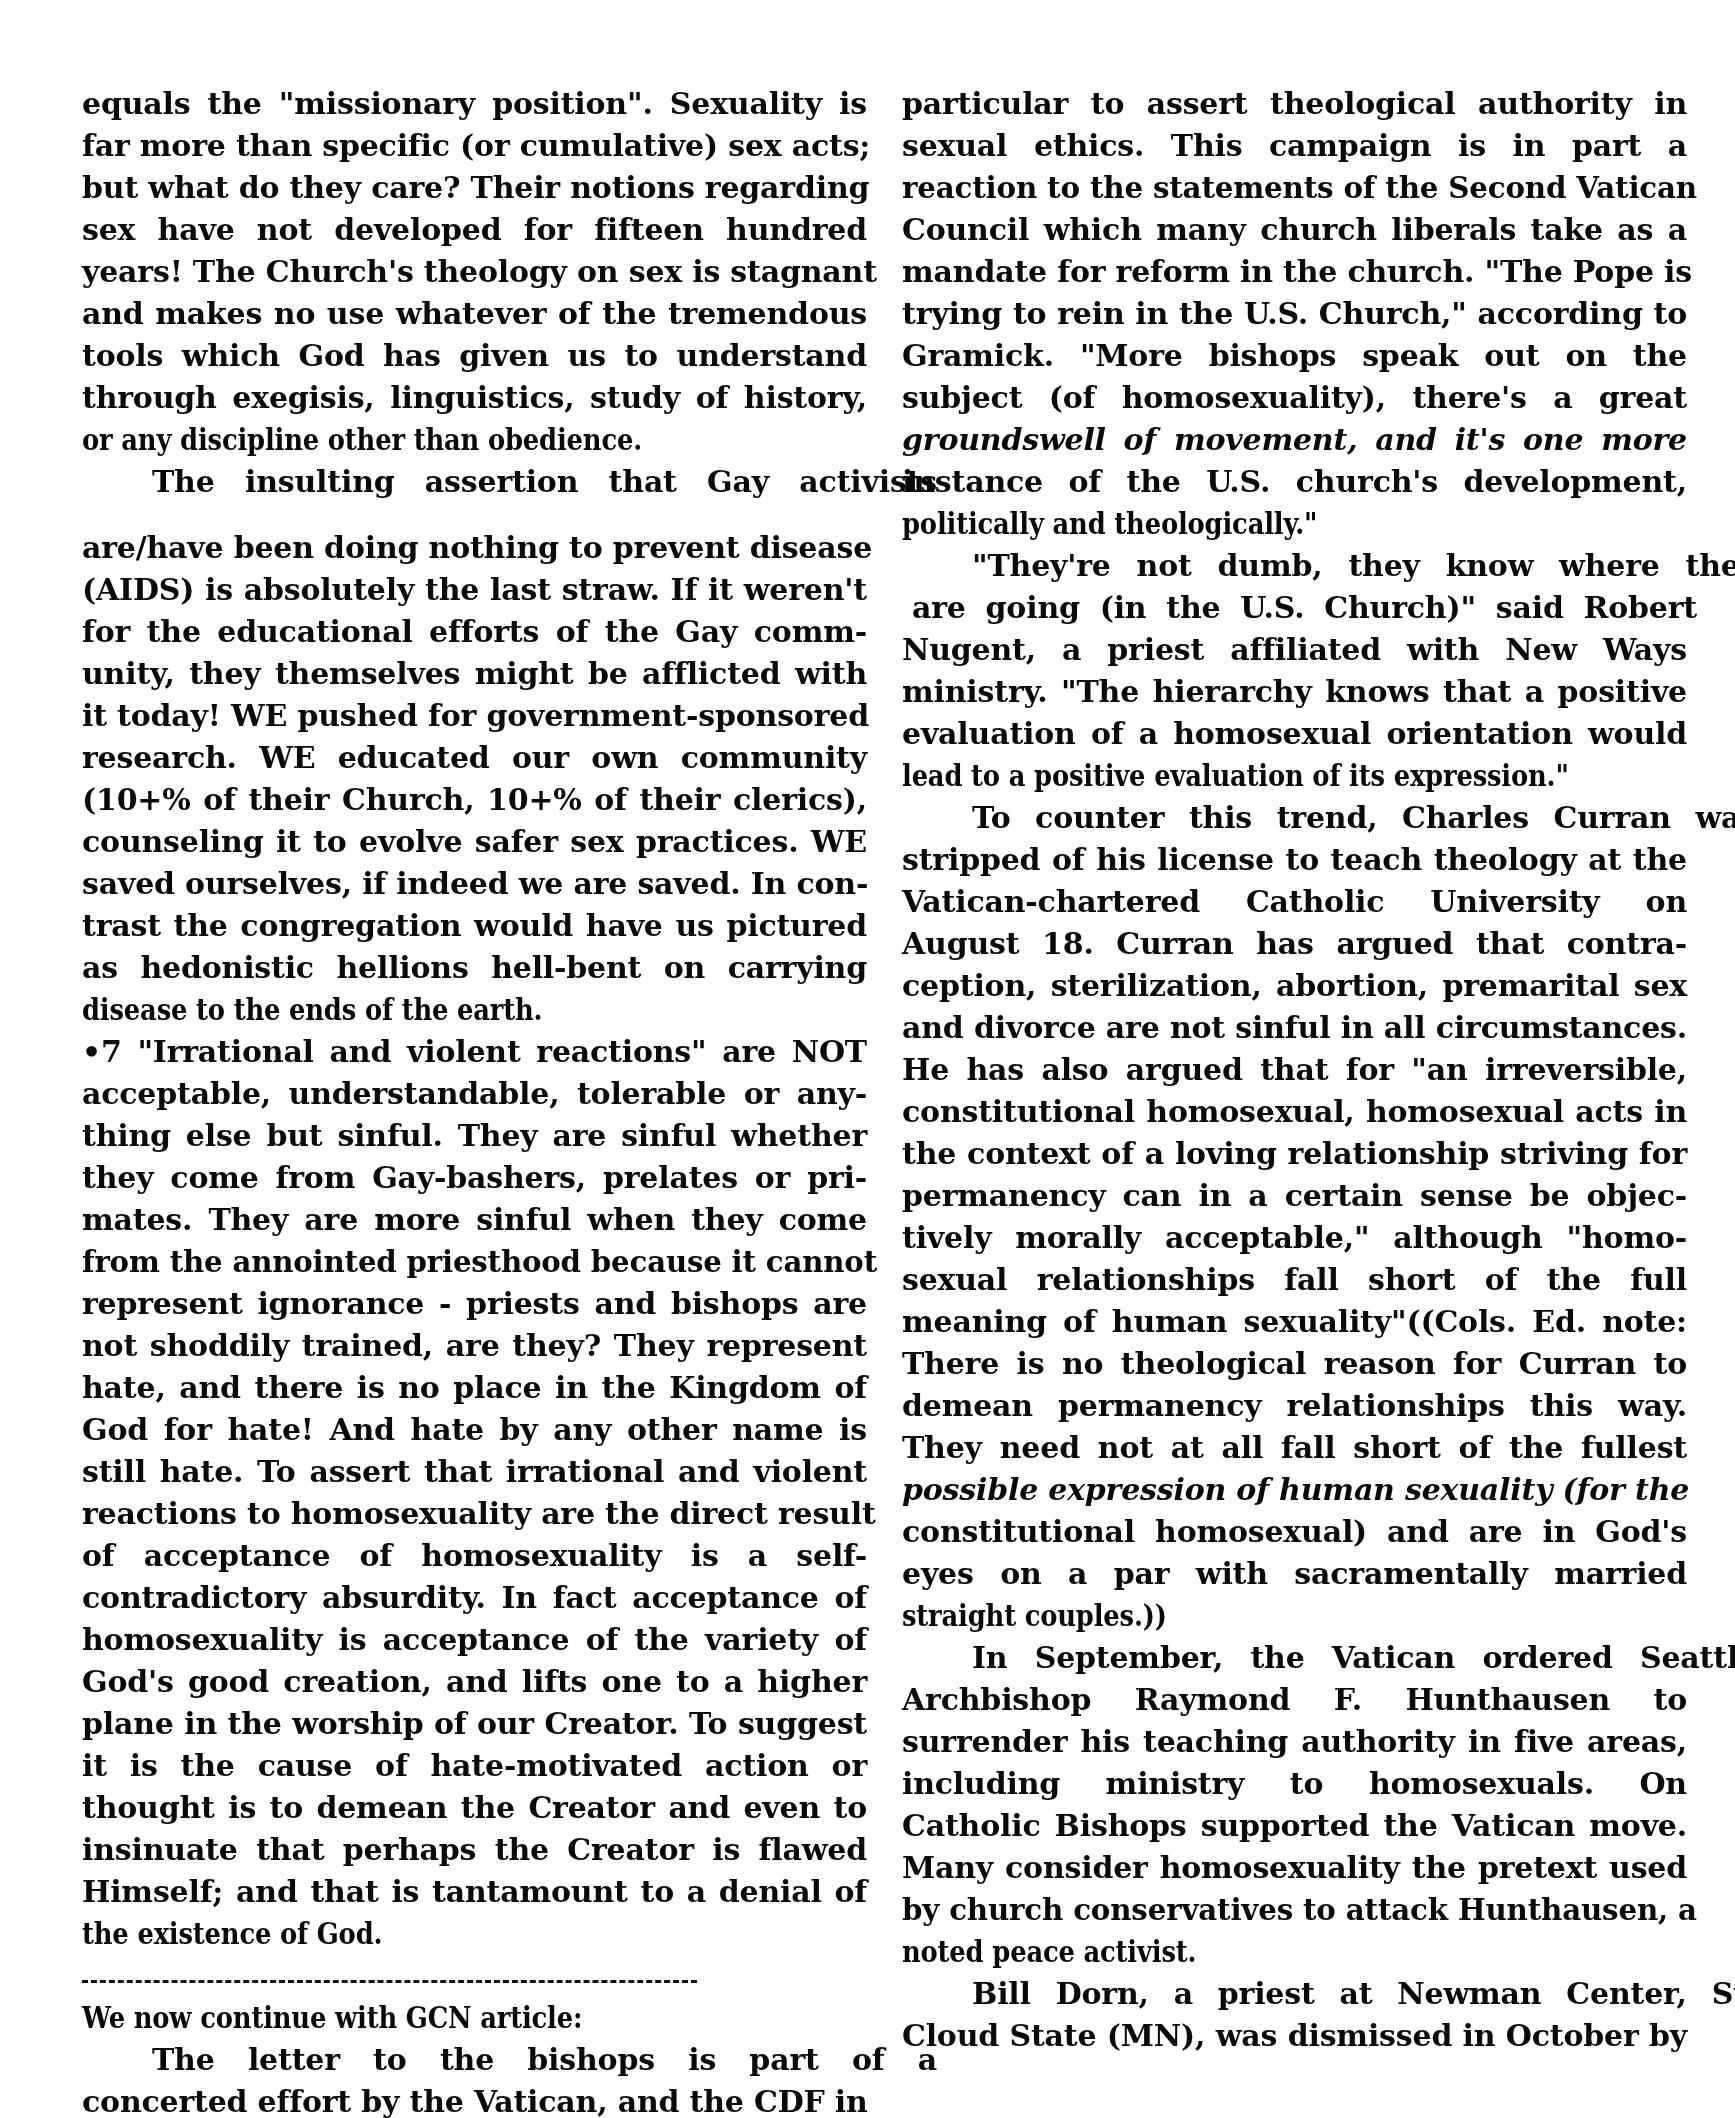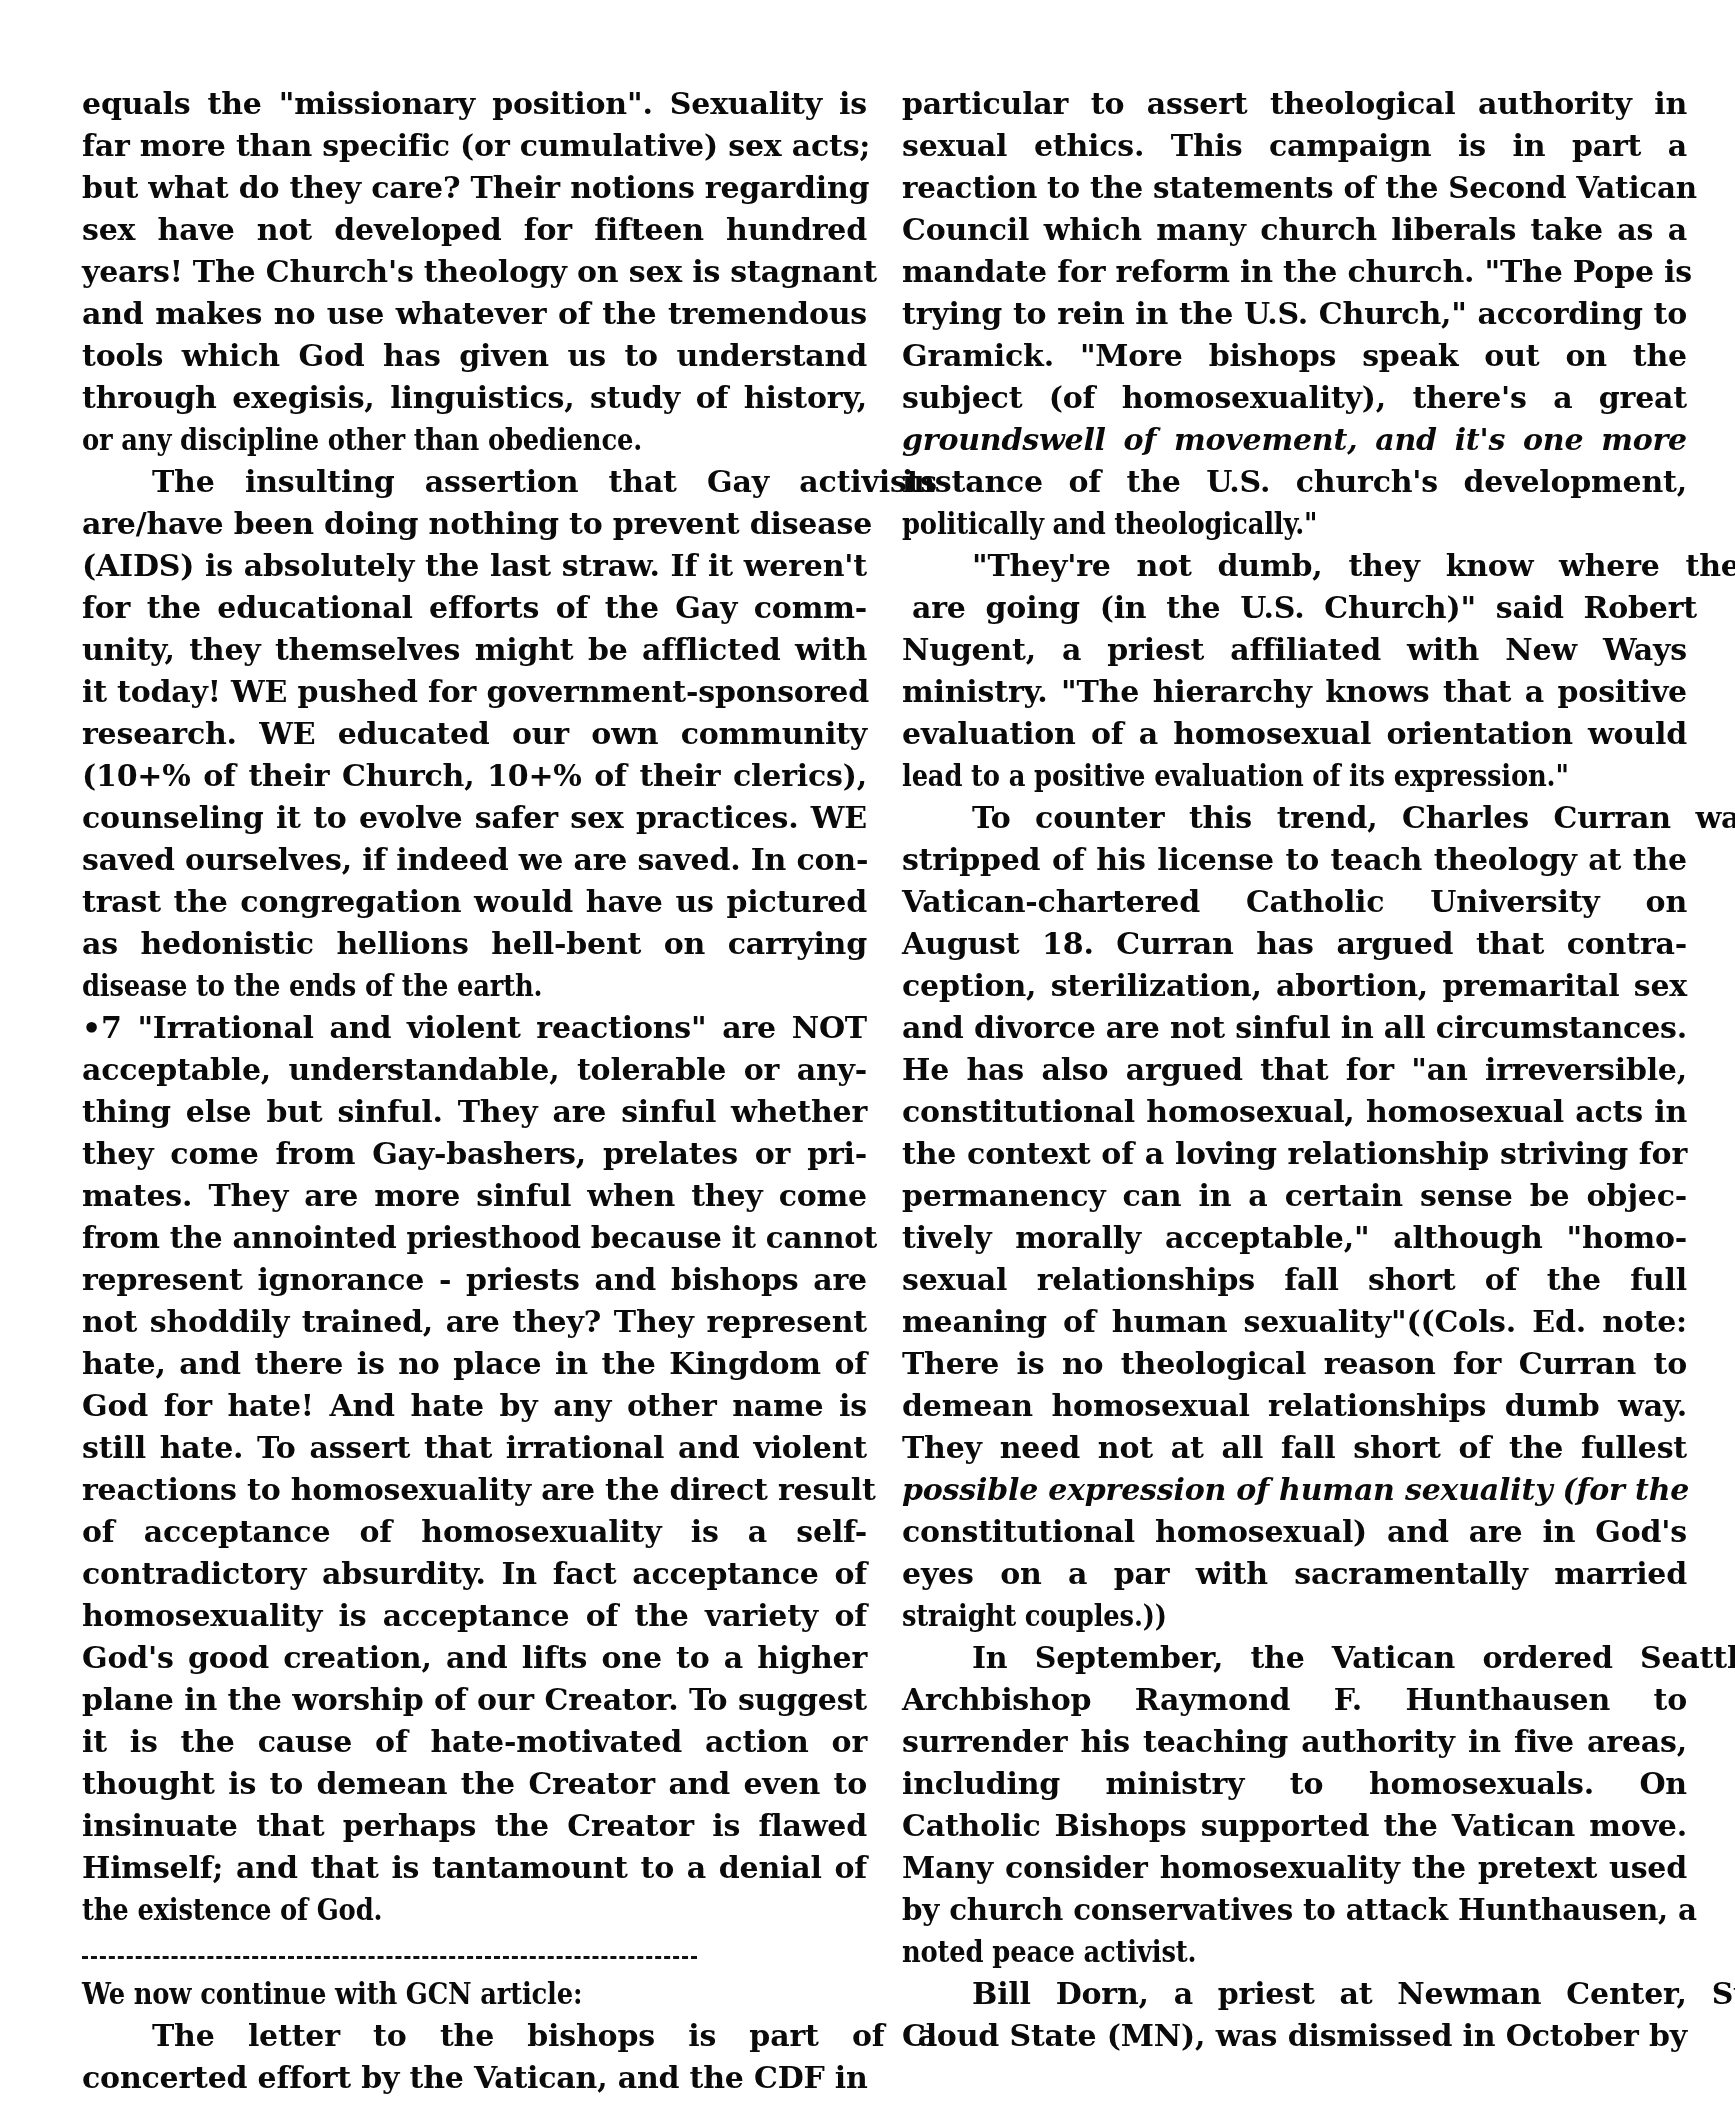--- a/index.html
+++ b/index.html
@@ -64,21 +64,21 @@
       <div class="line" style="white-space: nowrap; display: block; width: 785px; transform: scaleX(1);">but what do they care? Their notions regarding</div>
       <div class="line" style="white-space: nowrap; display: block; width: 785px; transform: scaleX(1);">sex have not developed for fifteen hundred</div>
       <div class="line" style="white-space: nowrap; display: block; width: 785px; transform: scaleX(1);">years! The Church's theology on sex is stagnant</div>
       <div class="line" style="white-space: nowrap; display: block; width: 785px; transform: scaleX(1);">and makes no use whatever of the tremendous</div>
       <div class="line" style="white-space: nowrap; display: block; width: 785px; transform: scaleX(1);">tools which God has given us to understand</div>
       <div class="line" style="white-space: nowrap; display: block; width: 785px; transform: scaleX(1);">through exegisis, linguistics, study of history,</div>
       <div class="line last" style="white-space: nowrap; display: block; width: 913px; transform: scaleX(0.86); text-align-last: left;">or any discipline other than obedience.</div>
     </div>
     <div class="paragraph">
       <div class="line indent" style="white-space: nowrap; display: block; width: 785px; transform: scaleX(1);">The insulting assertion that Gay activists</div>
-      <div class="line" style="white-space: nowrap; display: block; width: 785px; transform: scaleX(1);">are/have been doing nothing to prevent disease</div>
+      <div class="line" style="white-space: nowrap; display: block; width: 785px; transform: scaleX(1); margin-top: 24px;">are/have been doing nothing to prevent disease</div>
       <div class="line" style="white-space: nowrap; display: block; width: 785px; transform: scaleX(1);">(AIDS) is absolutely the last straw. If it weren't</div>
       <div class="line" style="white-space: nowrap; display: block; width: 785px; transform: scaleX(1);">for the educational efforts of the Gay comm-</div>
       <div class="line" style="white-space: nowrap; display: block; width: 785px; transform: scaleX(1);">unity, they themselves might be afflicted with</div>
       <div class="line" style="white-space: nowrap; display: block; width: 785px; transform: scaleX(1);">it today! WE pushed for government-sponsored</div>
       <div class="line" style="white-space: nowrap; display: block; width: 785px; transform: scaleX(1);">research. WE educated our own community</div>
       <div class="line" style="white-space: nowrap; display: block; width: 785px; transform: scaleX(1);">(10+% of their Church, 10+% of their clerics),</div>
       <div class="line" style="white-space: nowrap; display: block; width: 785px; transform: scaleX(1);">counseling it to evolve safer sex practices. WE</div>
       <div class="line" style="white-space: nowrap; display: block; width: 785px; transform: scaleX(1);">saved ourselves, if indeed we are saved. In con-</div>
       <div class="line" style="white-space: nowrap; display: block; width: 785px; transform: scaleX(1);">trast the congregation would have us pictured</div>
       <div class="line" style="white-space: nowrap; display: block; width: 785px; transform: scaleX(1);">as hedonistic hellions hell-bent on carrying</div>
@@ -147,21 +147,21 @@
       <div class="line" style="white-space: nowrap; display: block; width: 785px; transform: scaleX(1);">ception, sterilization, abortion, premarital sex</div>
       <div class="line" style="white-space: nowrap; display: block; width: 785px; transform: scaleX(1);">and divorce are not sinful in all circumstances.</div>
       <div class="line" style="white-space: nowrap; display: block; width: 785px; transform: scaleX(1);">He has also argued that for "an irreversible,</div>
       <div class="line" style="white-space: nowrap; display: block; width: 785px; transform: scaleX(1);">constitutional homosexual, homosexual acts in</div>
       <div class="line" style="white-space: nowrap; display: block; width: 785px; transform: scaleX(1);">the context of a loving relationship striving for</div>
       <div class="line" style="white-space: nowrap; display: block; width: 785px; transform: scaleX(1);">permanency can in a certain sense be objec-</div>
       <div class="line" style="white-space: nowrap; display: block; width: 785px; transform: scaleX(1);">tively morally acceptable," although "homo-</div>
       <div class="line" style="white-space: nowrap; display: block; width: 785px; transform: scaleX(1);">sexual relationships fall short of the full</div>
       <div class="line" style="white-space: nowrap; display: block; width: 785px; transform: scaleX(1);">meaning of human sexuality"((Cols. Ed. note:</div>
       <div class="line" style="white-space: nowrap; display: block; width: 785px; transform: scaleX(1);">There is no theological reason for Curran to</div>
-      <div class="line" style="white-space: nowrap; display: block; width: 785px; transform: scaleX(1);">demean homosexual relationships dumb way.</div>
+      <div class="line" style="white-space: nowrap; display: block; width: 785px; transform: scaleX(1);">demean permanency relationships this way.</div>
       <div class="line" style="white-space: nowrap; display: block; width: 785px; transform: scaleX(1);">They need not at all fall short of the fullest</div>
       <div class="line" style="white-space: nowrap; display: block; width: 785px; transform: scaleX(1); font-style: italic;">possible expression of human sexuality (for the</div>
       <div class="line" style="white-space: nowrap; display: block; width: 785px; transform: scaleX(1);">constitutional homosexual) and are in God's</div>
       <div class="line" style="white-space: nowrap; display: block; width: 785px; transform: scaleX(1);">eyes on a par with sacramentally married</div>
       <div class="line last" style="white-space: nowrap; display: block; width: 913px; transform: scaleX(0.86); text-align-last: left;">straight couples.))</div>
     </div>
     <div class="paragraph">
       <div class="line indent" style="white-space: nowrap; display: block; width: 785px; transform: scaleX(1);">In September, the Vatican ordered Seattle</div>
       <div class="line" style="white-space: nowrap; display: block; width: 785px; transform: scaleX(1);">Archbishop Raymond F. Hunthausen to</div>
       <div class="line" style="white-space: nowrap; display: block; width: 785px; transform: scaleX(1);">surrender his teaching authority in five areas,</div>

